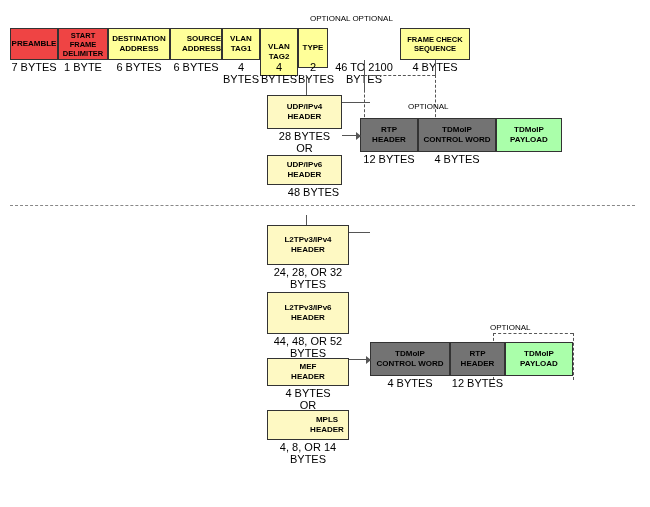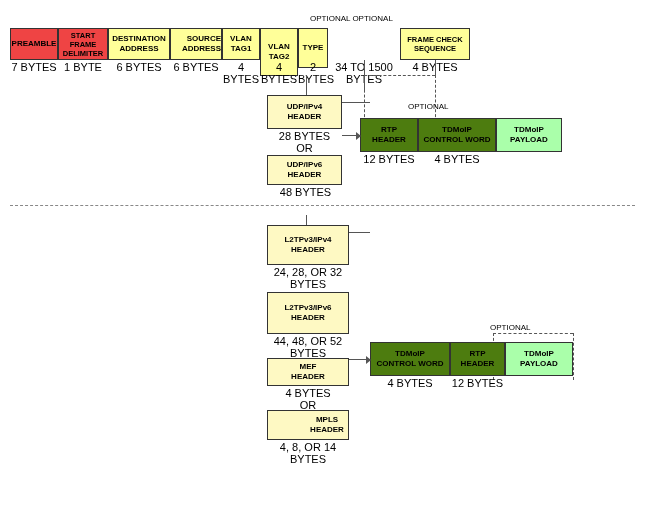--- a/index.html
+++ b/index.html
@@ -24,21 +24,21 @@
       display: flex;
       align-items: center;
       justify-content: center;
       text-align: center;
       font-size: 8px;
       font-weight: bold;
       line-height: 1.2;
     }
     .yellow { background: #ffff99; }
     .cyan { background: #fef9c3; }
-    .pink { background: #4d7c0f; text-align: center; }
+    .pink { background: #737373; text-align: center; }
     .green { background: #aaffaa; }
     .white { background: #ef4444; }
     .label {
       position: absolute;
       font-size: 11px;
       text-align: center;
     }
   </style>
 </head>
 <body>
@@ -61,21 +61,21 @@
 
   <div class="box yellow" style="left:222px;top:28px;width:38px;height:32px;">VLAN TAG1</div>
   <div class="label" style="left:222px;top:61px;width:38px;">4 BYTES</div>
 
   <div class="box yellow" style="left:260px;top:28px;width:38px;height:48px;">VLAN TAG2</div>
   <div class="label" style="left:260px;top:61px;width:38px;">4 BYTES</div>
 
   <div class="box yellow" style="left:298px;top:28px;width:30px;height:40px;text-align:center;">TYPE</div>
   <div class="label" style="left:298px;top:61px;width:30px;">2 BYTES</div>
 
-  <div class="label" style="left:328px;top:61px;width:72px;">34 TO 1500 BYTES</div>
+  <div class="label" style="left:328px;top:61px;width:72px;">46 TO 2100 BYTES</div>
 
   <div class="box yellow" style="left:400px;top:28px;width:70px;height:32px;font-size:7.5px;">FRAME CHECK SEQUENCE</div>
   <div class="label" style="left:400px;top:61px;width:70px;">4 BYTES</div>
 
   <div style="position:absolute;left:364px;top:60px;width:1px;height:30px;border-left:1px solid #555;"></div>
 
   <div style="position:absolute;left:435px;top:60px;width:1px;height:15px;border-left:1px solid #555;"></div>
 
   <div style="position:absolute;left:364px;top:75px;width:71px;height:1px;border-top:1px dashed #555;"></div>
 
@@ -84,21 +84,21 @@
   <div style="position:absolute;left:364px;top:75px;width:1px;height:47px;border-left:1px dashed #555;"></div>
 
   <div style="position:absolute;left:306px;top:75px;width:1px;height:27px;border-left:1px solid #555;"></div>
 
   <div style="position:absolute;left:306px;top:102px;width:64px;height:1px;border-top:1px solid #555;"></div>
 
   <div class="box cyan" style="left:267px;top:95px;width:75px;height:34px;">UDP/IPv4<br>HEADER</div>
   <div class="label" style="left:267px;top:130px;width:75px;">28 BYTES<br>OR</div>
 
   <div class="box cyan" style="left:267px;top:155px;width:75px;height:30px;">UDP/IPv6<br>HEADER</div>
-  <div class="label" style="left:268px;top:186px;width:75px;">48 BYTES</div>
+  <div class="label" style="left:276px;top:186px;width:75px;">48 BYTES</div>
 
   <div class="label" style="left:408px;top:102px;font-size:8px;">OPTIONAL</div>
 
   <div class="box pink" style="left:360px;top:118px;width:58px;height:34px;">RTP<br>HEADER</div>
   <div class="label" style="left:360px;top:153px;width:58px;">12 BYTES</div>
 
   <div class="box pink" style="left:418px;top:118px;width:78px;height:34px;">TDMoIP<br>CONTROL WORD</div>
   <div class="label" style="left:418px;top:153px;width:78px;">4 BYTES</div>
 
   <div class="box green" style="left:496px;top:118px;width:66px;height:34px;">TDMoIP<br>PAYLOAD</div>

